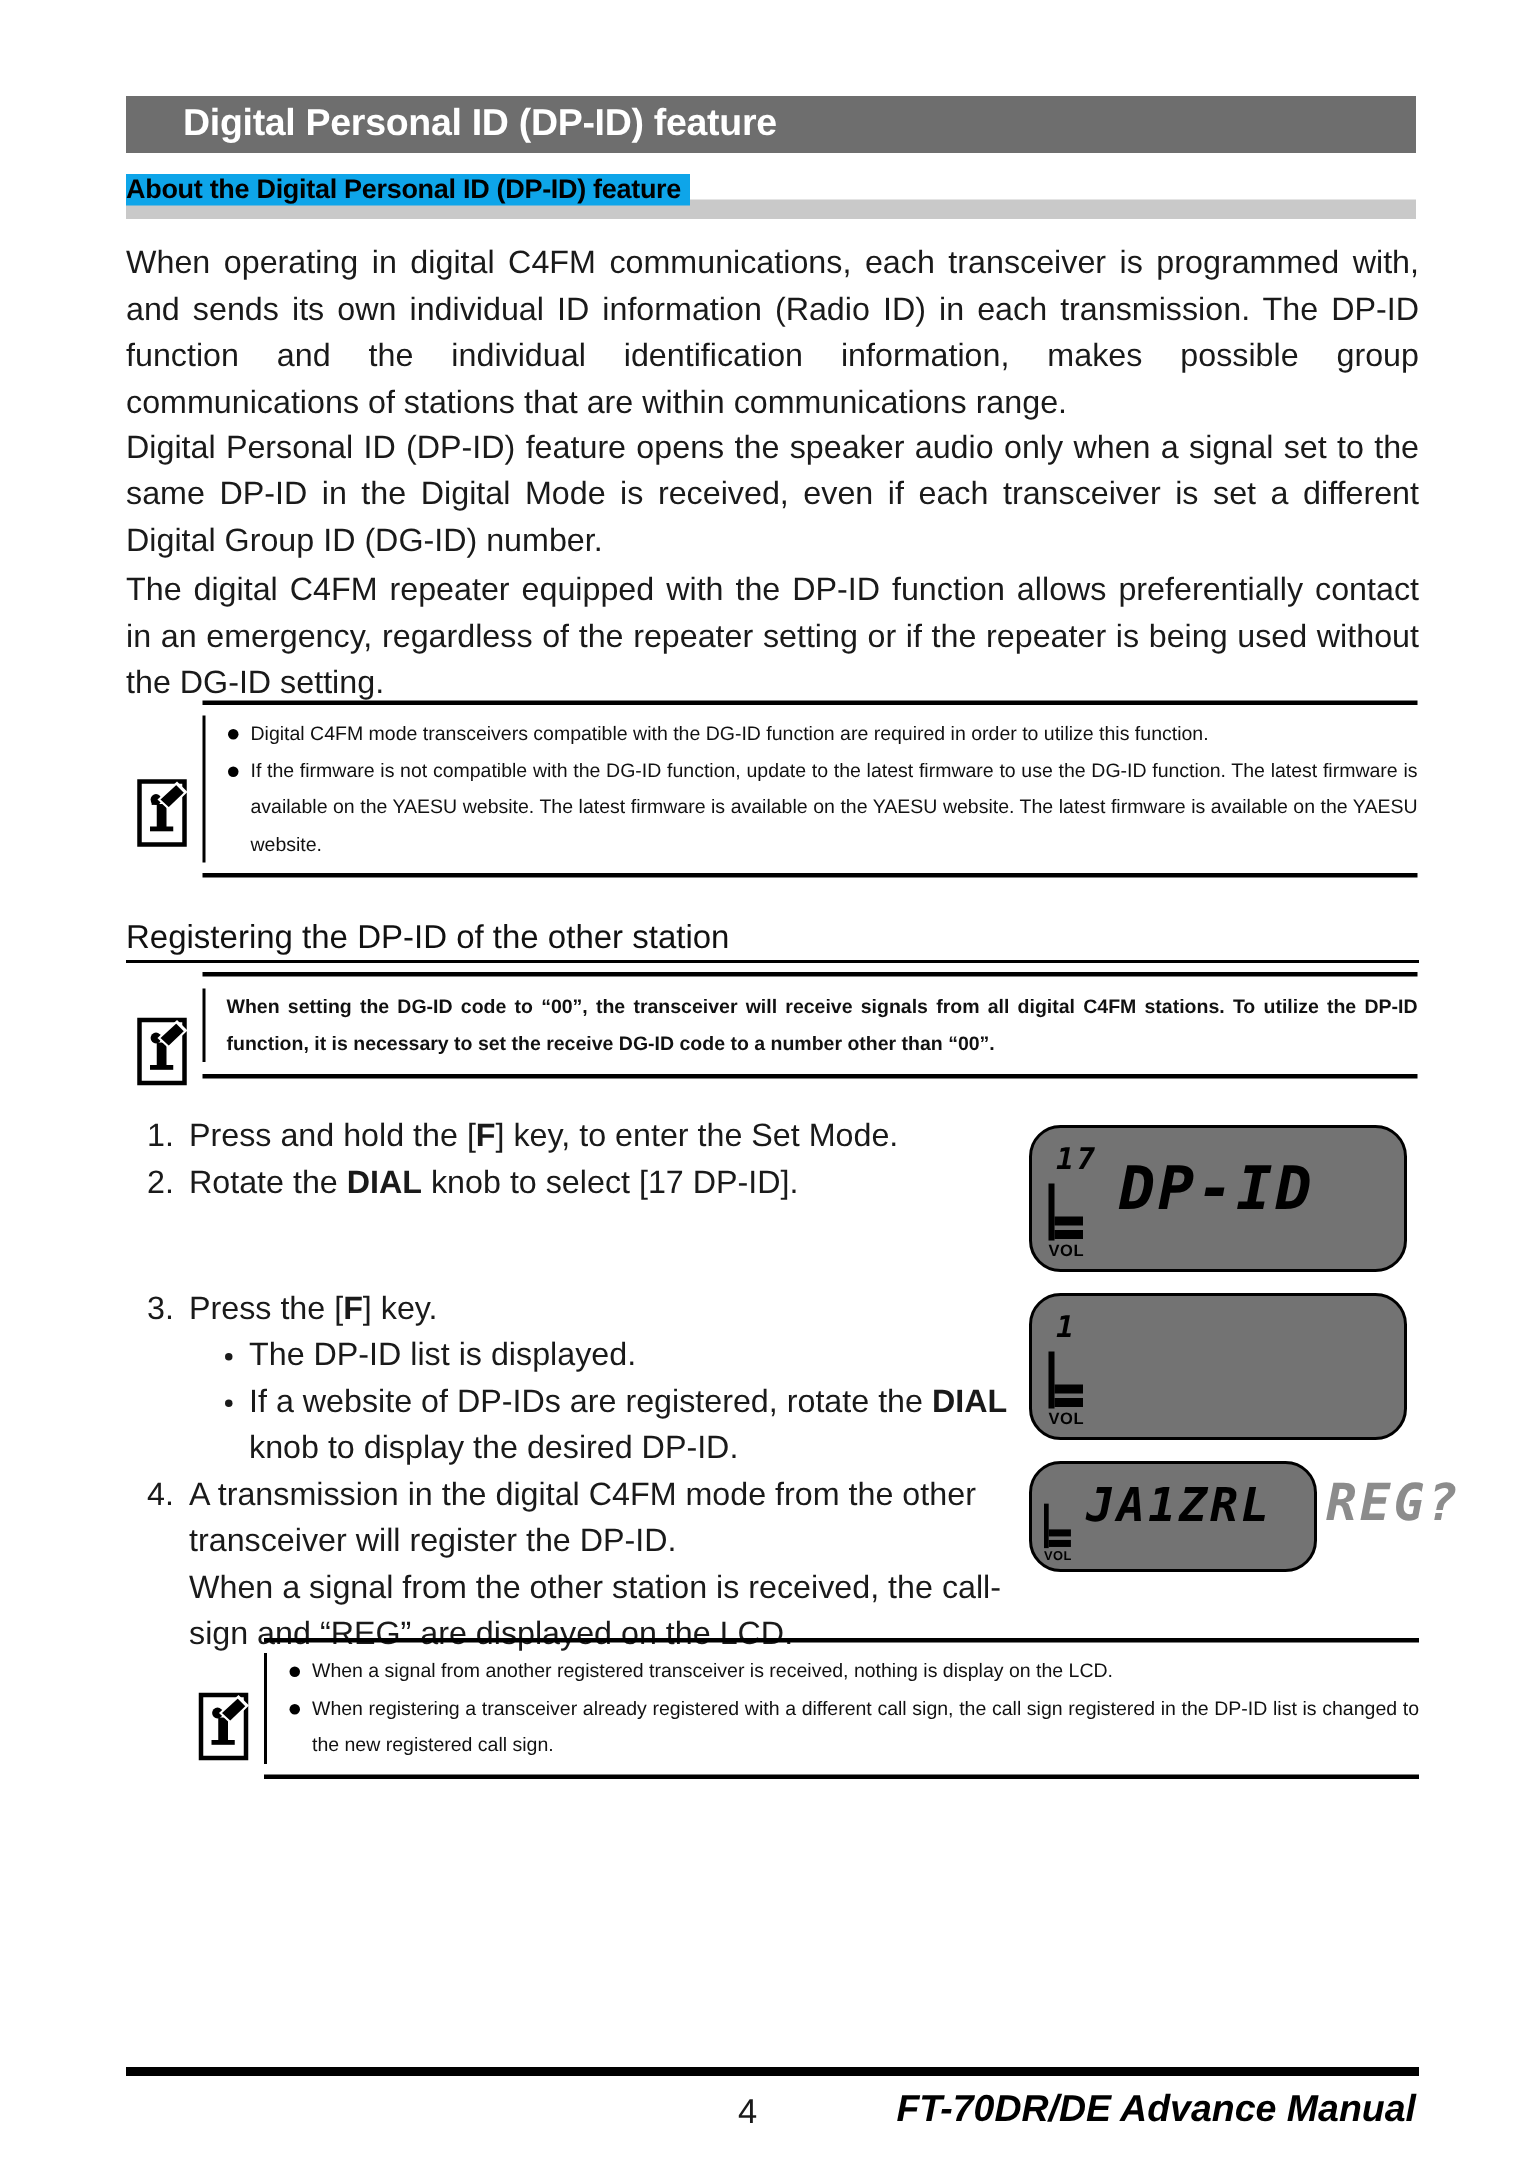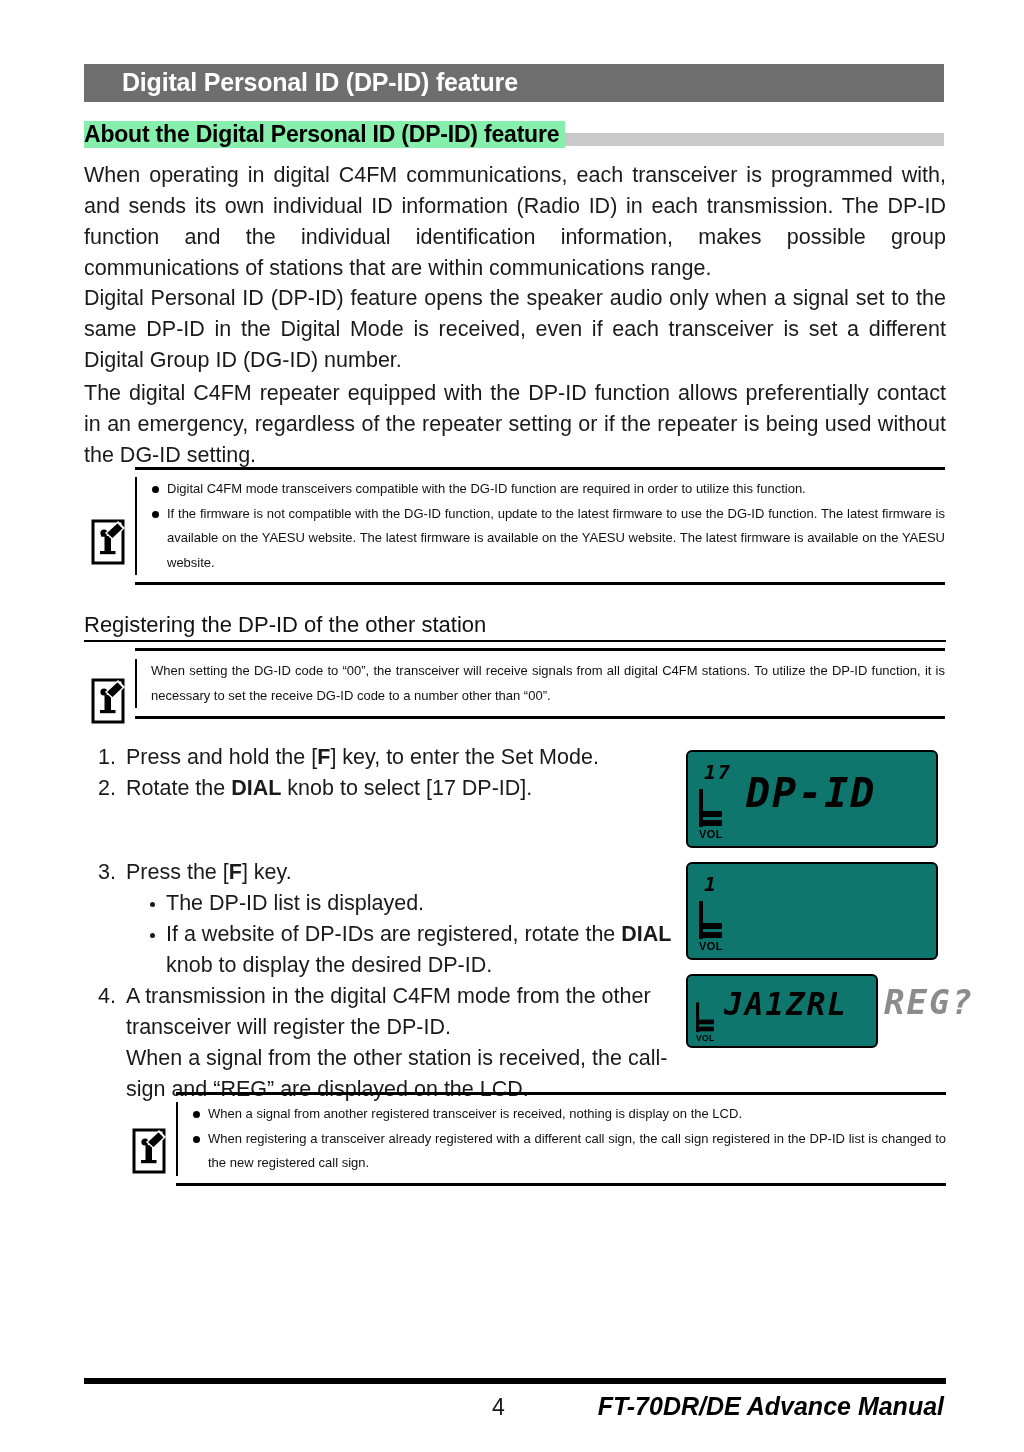--- a/index.html
+++ b/index.html
@@ -58,26 +58,26 @@
     position: absolute;
     left: 0;
     bottom: 2px;
     width: 860px;
     height: 13px;
     background: #c9c9c9;
   }
   .section-heading .label {
     position: absolute;
     left: 0;
-    bottom: 0;
-    font-size: 23px;
+    bottom: 11px;
+    font-size: 18px;
     font-weight: bold;
     white-space: nowrap;
     letter-spacing: -0.2px;
-    background: #86efac;
+    background: #0ea5e9;
     padding-right: 6px;
   }
 
   
   .body-text {
     position: absolute;
     font-size: 21.5px;
     line-height: 31px;
     text-align: justify;
     text-justify: inter-word;
@@ -129,21 +129,21 @@
   .info-icon {
     width: 34px;
     height: 46px;
     position: relative;
     display: block;
   }
 
   #note-1 { left: 135px; top: 467px; width: 810px; }
   #note-1 .note-inner { padding: 7px 0 7px 0; }
   #note-2 { left: 135px; top: 648px; width: 810px; }
-  #note-2 .note-inner { padding: 8px 0 8px 0; }
+  #note-2 .note-inner { padding: 8px 0 8px 0; font-weight: bold; }
   #note-3 { left: 176px; top: 1092px; width: 770px; }
   #note-3 .note-inner { padding: 7px 0 7px 0; }
 
   .note-icon-outer {
     position: absolute;
     width: 44px;
     height: 56px;
     display: flex;
     align-items: center;
     justify-content: center;
@@ -212,22 +212,22 @@
     border-radius: 50%;
   }
   .gap-block { height: 53px; }
   b, .bold { font-weight: bold; }
 
   
   .lcd {
     position: absolute;
     box-sizing: border-box;
     border: 2.5px solid #000;
-    border-radius: 6px;
-    background: #0f766e;
+    border-radius: 21px;
+    background: #737373;
   }
   #lcd-1 { left: 686px; top: 750px; width: 252px; height: 98px; }
   #lcd-2 { left: 686px; top: 862px; width: 252px; height: 98px; }
   #lcd-3 { left: 686px; top: 974px; width: 192px; height: 74px; }
 
   .lcd-vol {
     position: absolute;
     left: 11px;
     bottom: 5px;
     width: 30px;

